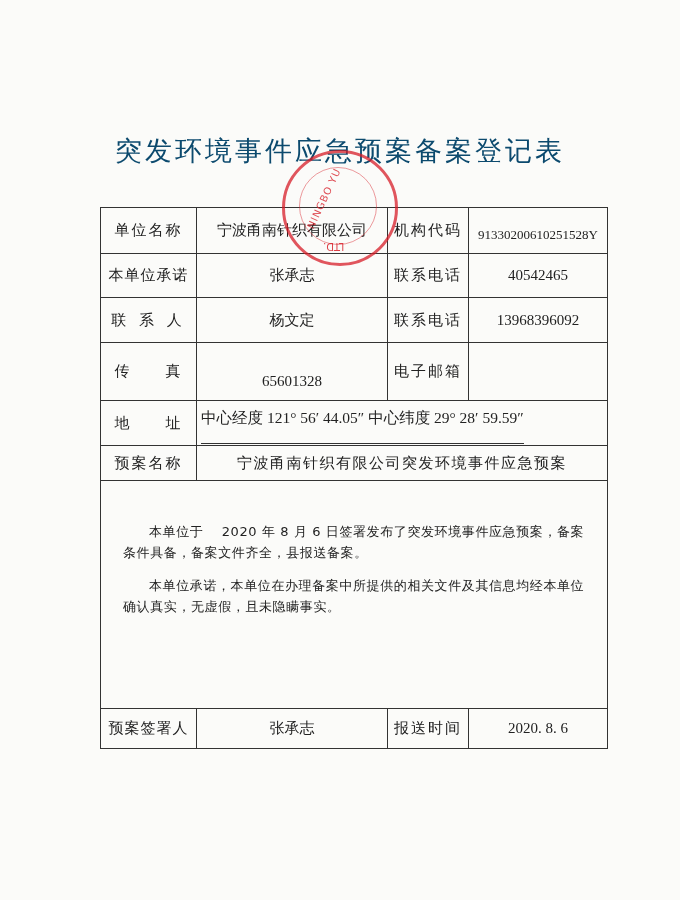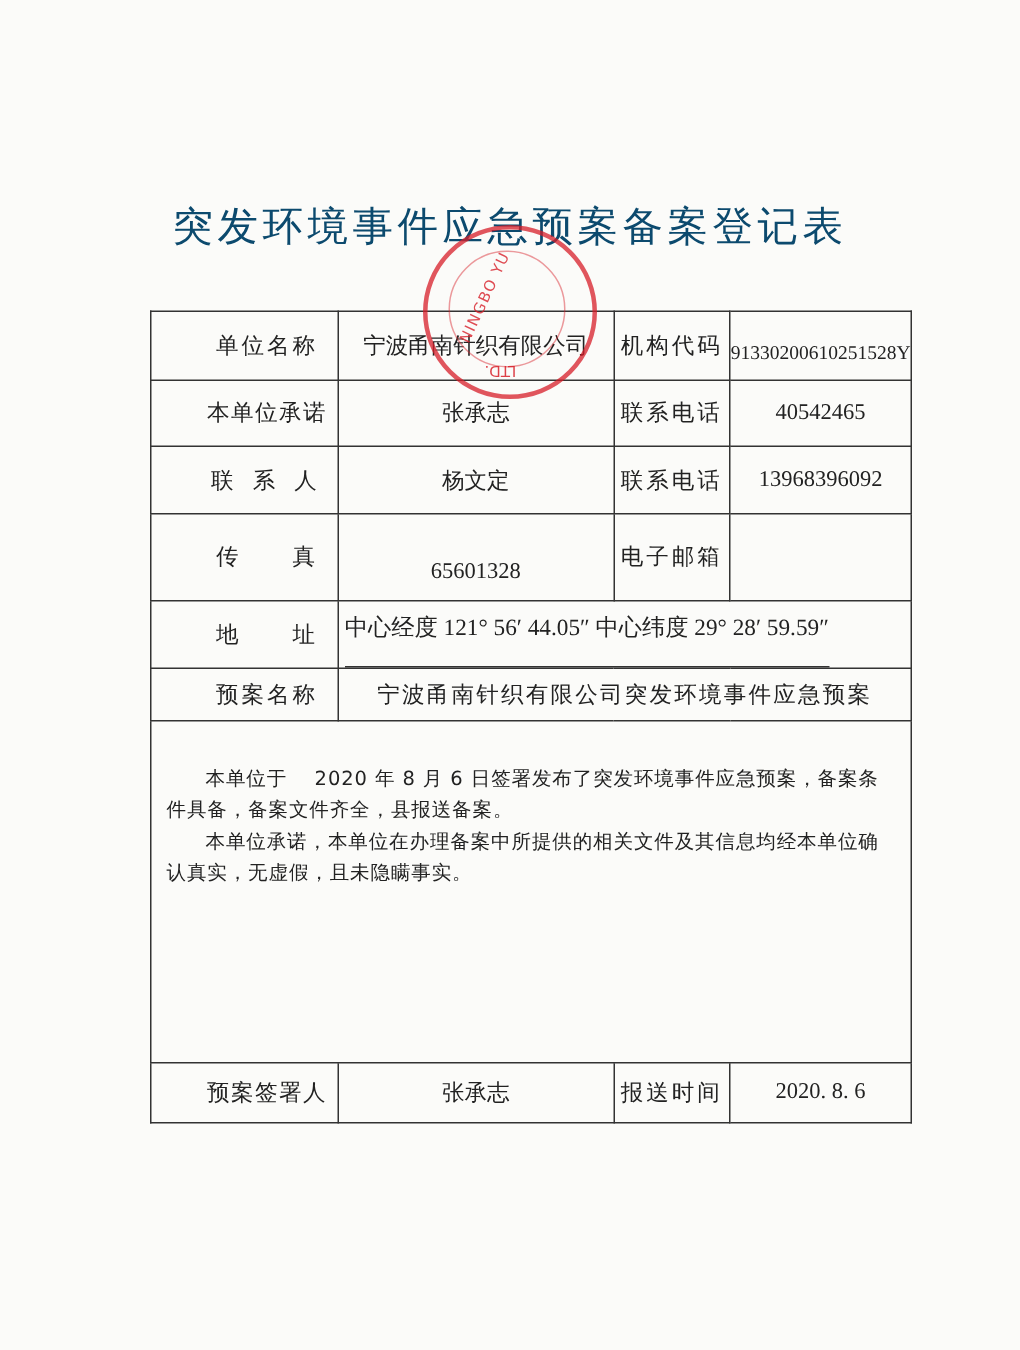--- a/index.html
+++ b/index.html
@@ -1,25 +1,25 @@
 <!DOCTYPE html>
 <html><head>
 <meta charset="utf-8">
 <style>
   html,body{margin:0;padding:0;}
   body{width:680px;height:900px;background:#fbfbf9;position:relative;overflow:hidden;font-family:"DejaVu Serif","Liberation Serif",serif;color:#222;}
   .title{position:absolute;top:133px;left:0;width:680px;text-align:center;font-size:27px;letter-spacing:3px;font-family:"DejaVu Sans","Liberation Sans",sans-serif;font-weight:normal;color:#0c4a6e;}
   table{position:absolute;left:100px;top:207px;width:508px;border-collapse:collapse;font-family:"DejaVu Sans","Liberation Sans",sans-serif;font-size:15px;}
   td{border:1.5px solid #333;text-align:center;vertical-align:middle;padding:0;}
-  .lbl{width:95px;letter-spacing:2px;padding-left:30px;}
+  .lbl{width:95px;letter-spacing:2px;}
   .num{font-family:"Liberation Serif","DejaVu Serif",serif;font-size:15px;}
   .addr{text-align:left;vertical-align:top;padding:7px 0 0 4px;font-size:15.5px;}
   .addr span{border-bottom:1.5px solid #333;padding-bottom:17px;font-family:"Liberation Serif","DejaVu Serif",serif;}
   .stmt{text-align:left;vertical-align:top;padding:28px 10px 0 10px;font-size:13px;line-height:21px;letter-spacing:0.6px;}
-  .stmt p{margin:0;text-indent:26px;}
+  .stmt p{margin:12px;text-indent:26px;}
   .stamp{position:absolute;left:282px;top:150px;width:110px;height:110px;border:3px solid rgba(215,30,40,0.75);border-radius:50%;pointer-events:none;}
   .stamp-inner{position:absolute;left:14px;top:14px;width:76px;height:76px;border:1.5px solid rgba(215,30,40,0.45);border-radius:50%;}
   .stamp-text{position:absolute;left:6px;top:40px;font-size:10px;color:rgba(215,30,40,0.8);transform:rotate(-65deg);font-family:"DejaVu Sans",sans-serif;letter-spacing:1px;}
   .stamp-ltd{position:absolute;left:38px;top:88px;font-size:10px;color:rgba(215,30,40,0.85);transform:rotate(180deg);font-family:"DejaVu Sans",sans-serif;}
 </style>
 </head>
 <body>
 
 <div class="title">突发环境事件应急预案备案登记表</div>
 

